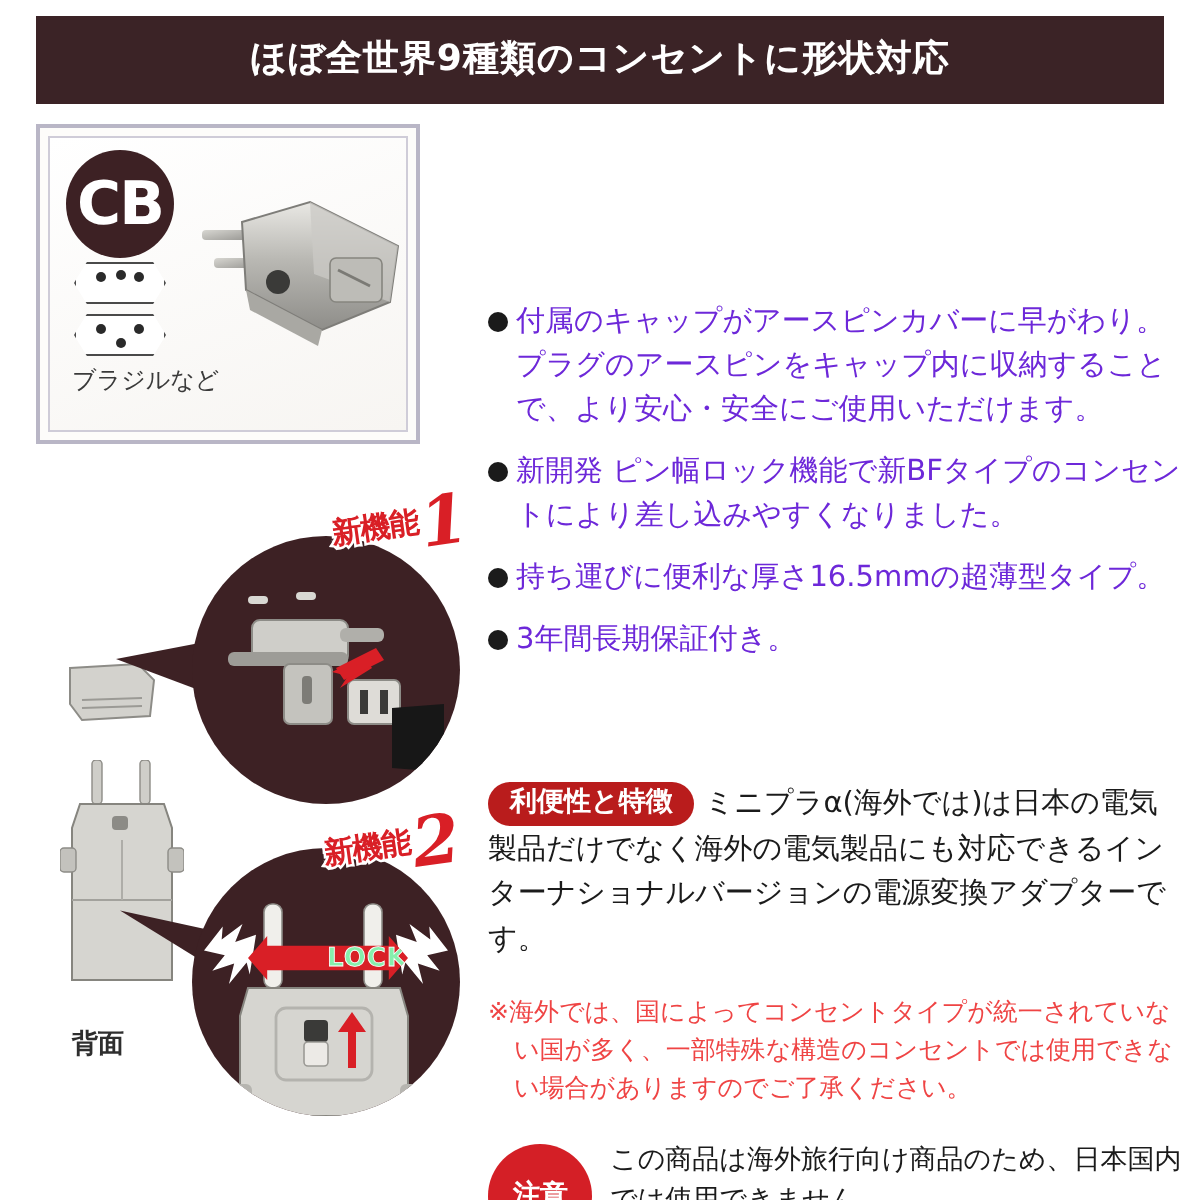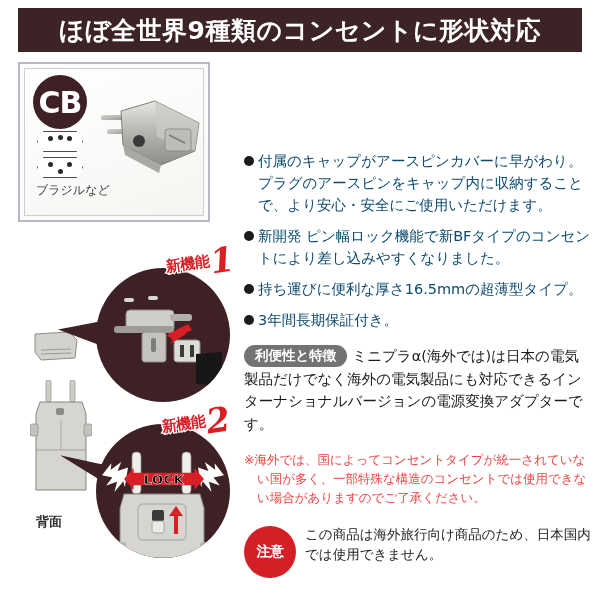--- a/index.html
+++ b/index.html
@@ -23,21 +23,21 @@
     top: 8px;
     width: 564px;
     height: 44px;
     background: #3b2326;
     display: flex;
     align-items: center;
     justify-content: center;
   }
   .header-title {
     color: #ffffff;
-    font-size: 25px;
+    font-size: 18px;
     font-weight: bold;
     letter-spacing: 0.5px;
     line-height: 1;
     white-space: nowrap;
     text-align: right;
   }
 
   
   .cb-panel {
     position: absolute;
@@ -227,22 +227,22 @@
     height: 22px;
     background: #d91f26;
     clip-path: polygon(0% 50%, 12% 0%, 12% 22%, 88% 22%, 88% 0%, 100% 50%, 88% 100%, 88% 78%, 12% 78%, 12% 100%);
     display: flex;
     align-items: center;
     justify-content: center;
   }
   .lock-text {
     position: absolute;
     left: 0; right: 0;
-    text-align: center;
-    color: #000000;
+    text-align: right;
+    color: #86efac;
     font-size: 13px;
     font-weight: bold;
     letter-spacing: 0.5px;
     -webkit-text-stroke: 0.4px #ffffff;
   }
   .spark {
     position: absolute;
     width: 26px;
     height: 30px;
     background: #ffffff;
@@ -259,50 +259,51 @@
     top: 150px;
     width: 348px;
   }
   .bullet-list { margin: 0; }
   .bullet-item {
     display: flex;
     align-items: flex-start;
     font-size: 14.5px;
     line-height: 1.52;
     margin-bottom: 9px;
-    color: #0c4a6e;
+    color: #6d28d9;
   }
   .bullet-dot {
     flex: 0 0 auto;
     width: 10px;
     height: 10px;
     border-radius: 50%;
     background: #1b1b1b;
     margin-top: 6px;
     margin-right: 4px;
   }
   .bullet-text { flex: 1 1 auto; }
 
   .feature-block {
     margin-top: 14px;
     font-size: 14.5px;
     line-height: 1.55;
     color: #1b1b1b;
   }
   .pill {
     display: inline-block;
-    background: #737373;
+    background: #b91c1c;
     color: #ffffff;
     font-size: 13.5px;
     font-weight: bold;
     border-radius: 11px;
     padding: 2px 11px 3px 11px;
     margin-right: 5px;
     vertical-align: 1px;
     line-height: 1.25;
+    margin-top: 46px;
   }
 
   .note-block {
     margin-top: 16px;
     font-size: 12.5px;
     line-height: 1.5;
     color: #ef4444;
     text-indent: 0;
   }
   .note-block .note-line { padding-left: 13px; text-indent: -13px; }

